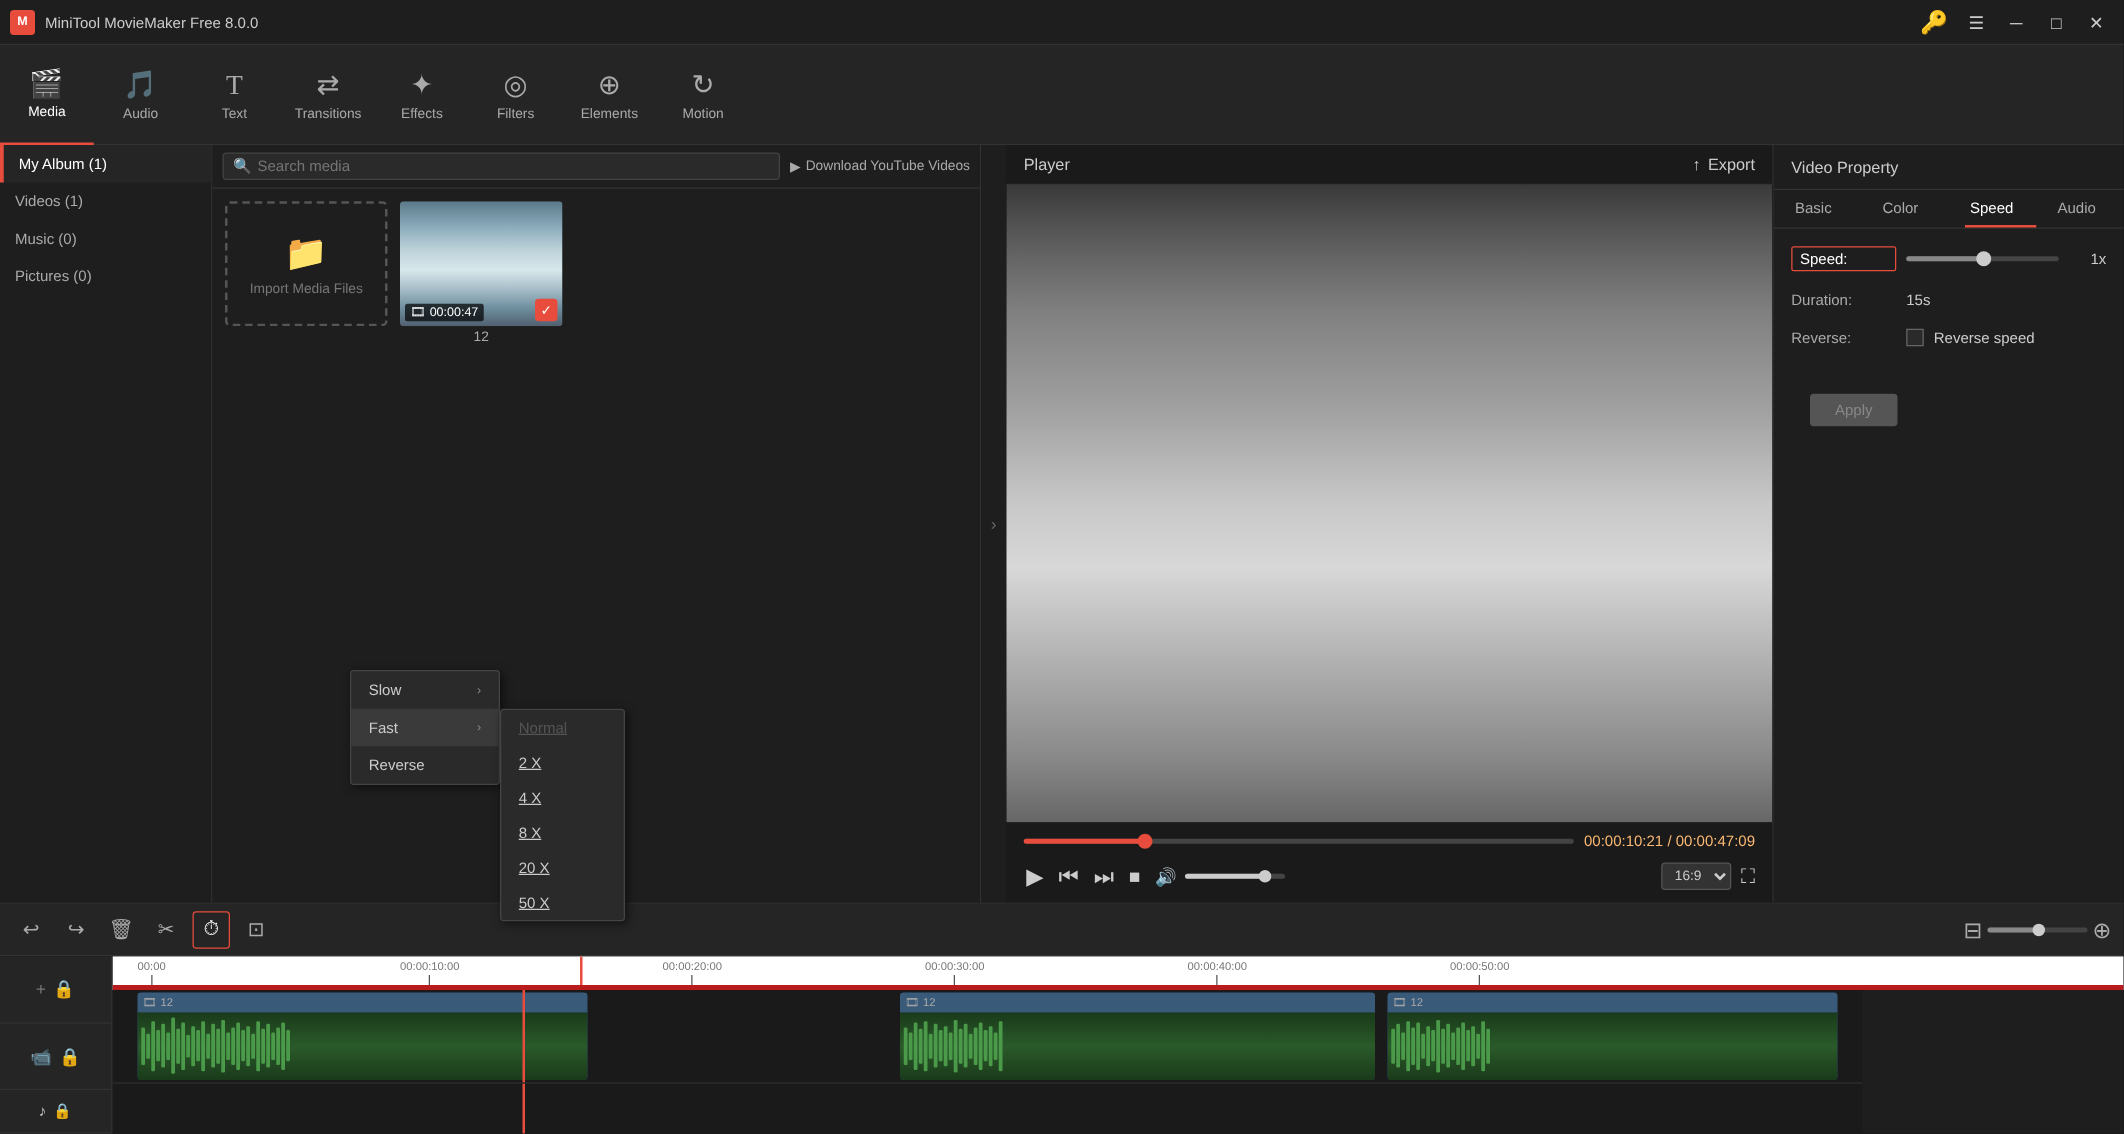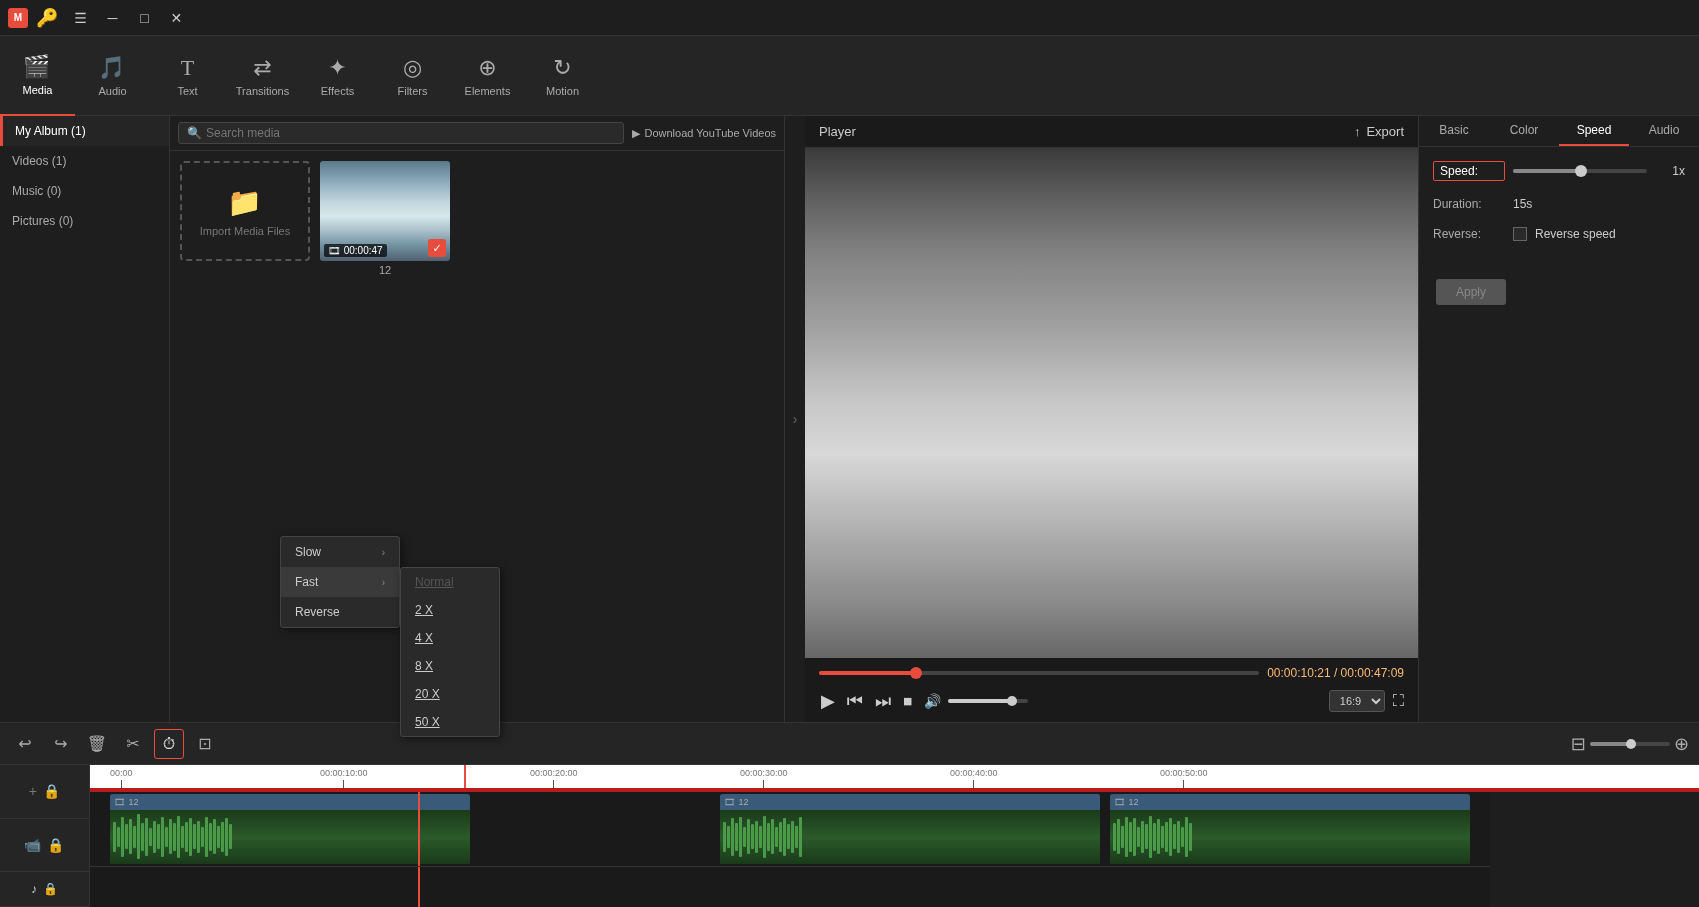--- a/index.html
+++ b/index.html
@@ -339,35 +339,36 @@
       border-bottom: 1px solid #333;
       font-size: 13px;
       color: #ccc;
     }
     .prop-tabs {
       display: flex;
       border-bottom: 1px solid #333;
     }
     .prop-tab {
       flex: 1;
-      text-align: center;
+      text-align: left;
       padding: 7px 4px;
       cursor: pointer;
       font-size: 12px;
       color: #aaa;
+      margin-left: 13px;
     }
     .prop-tab.active { color: #fff; border-bottom: 2px solid #e74c3c; }
     .prop-body { padding: 14px; }
     .prop-row {
       display: flex;
       align-items: center;
       margin-bottom: 16px;
       gap: 8px;
     }
-    .prop-label { color: #aaa; font-size: 12px; width: 72px; flex-shrink: 0; }
+    .prop-label { color: #aaa; font-size: 12px; width: 84px; flex-shrink: 0; }
     .prop-label.highlighted {
       color: #fff;
       border: 1px solid #e74c3c;
       padding: 2px 6px;
       border-radius: 2px;
     }
     .prop-slider-wrap {
       flex: 1;
       height: 4px;
       background: #444;
@@ -631,20 +632,21 @@
       color: #ccc;
       text-decoration: underline;
     }
     .sub-item.disabled { color: #555; cursor: default; }
   </style>
 </head>
 <body>
 
 <div id="titlebar">
   <div class="app-icon">M</div>
+  <span class="title">MiniTool MovieMaker Free 8.0.0</span>
   <span class="key-icon">🔑</span>
   <div class="win-controls">
     <button class="win-btn">☰</button>
     <button class="win-btn">─</button>
     <button class="win-btn">□</button>
     <button class="win-btn close">✕</button>
   </div>
 </div>
 
 <div id="toolbar">
@@ -763,20 +765,21 @@
         <option>16:9</option>
         <option>9:16</option>
         <option>1:1</option>
         <option>4:3</option>
       </select>
       <button class="fullscreen-btn">⛶</button>
     </div>
   </div>
 
   <div id="right-panel">
+    <div id="right-panel-header">Video Property</div>
     <div class="prop-tabs">
       <div class="prop-tab">Basic</div>
       <div class="prop-tab">Color</div>
       <div class="prop-tab active">Speed</div>
       <div class="prop-tab">Audio</div>
     </div>
     <div class="prop-body">
 
       <div class="prop-row">
         <span class="prop-label highlighted">Speed:</span>
@@ -791,21 +794,21 @@
         <span class="prop-label">Duration:</span>
         <span class="prop-text-value">15s</span>
       </div>
 
       <div class="prop-row">
         <span class="prop-label">Reverse:</span>
         <div class="prop-checkbox"></div>
         <span class="prop-text-value">Reverse speed</span>
       </div>
     </div>
-    <div style="padding:8px 17px;">
+    <div style="padding:8px 29px;">
       <button style="background:#555;border:none;color:#888;padding:6px 20px;border-radius:3px;cursor:pointer;font-size:12px;">Apply</button>
     </div>
   </div>
 </div>
 
 <div id="timeline-area">
   <div id="timeline-toolbar">
     <button class="tl-btn" title="Undo">↩</button>
     <button class="tl-btn" title="Redo">↪</button>
     <button class="tl-btn" title="Delete">🗑</button>

